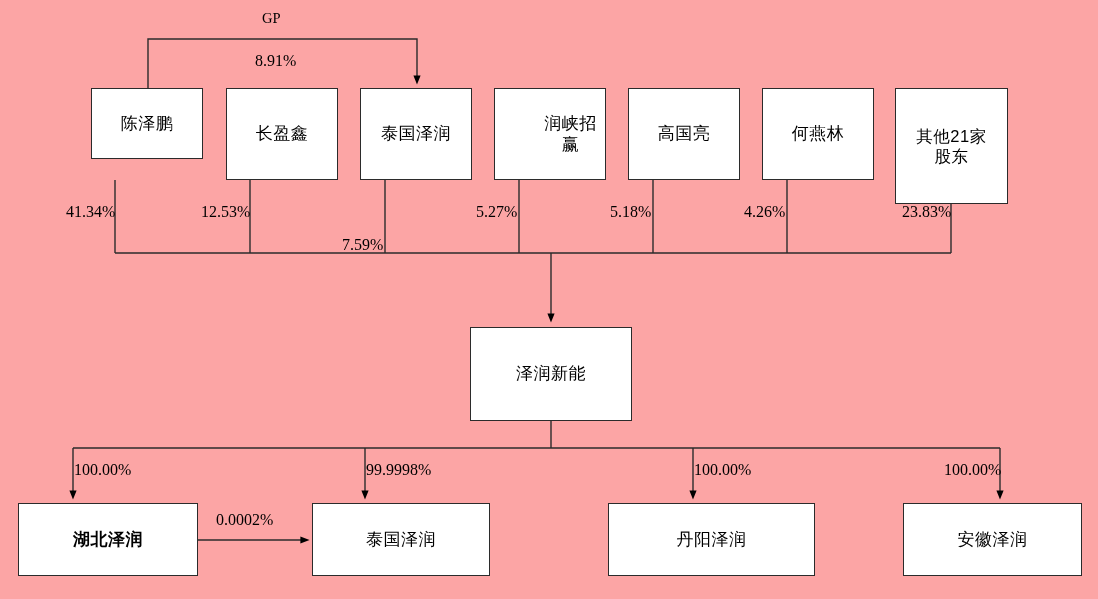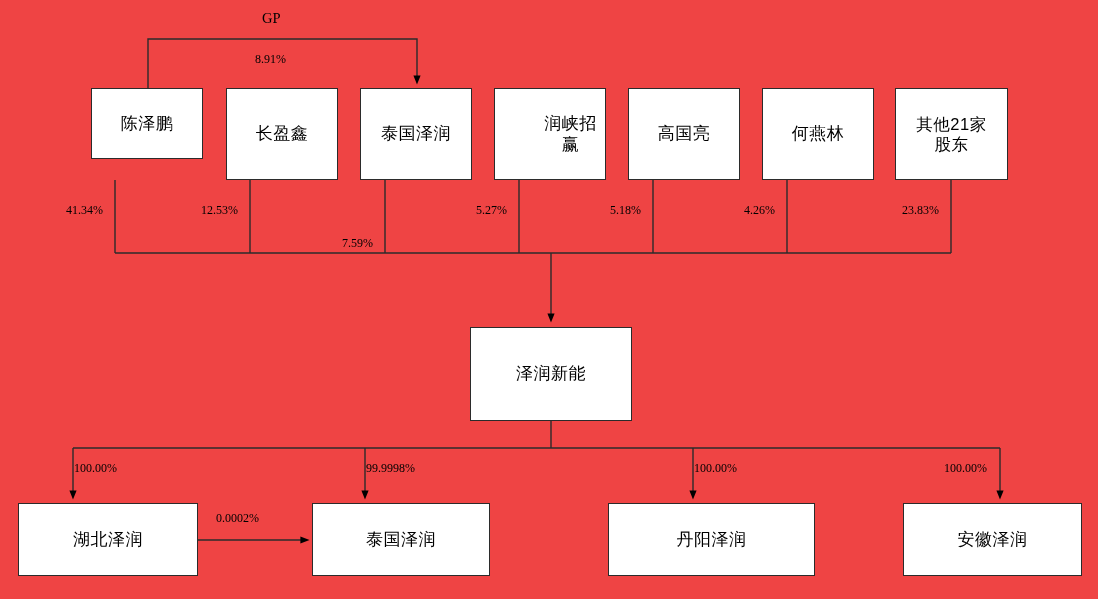--- a/index.html
+++ b/index.html
@@ -11,21 +11,21 @@
     width: 1098px;
     height: 599px;
     font-family: "Liberation Serif", "DejaVu Serif", serif;
     color: #000000;
     overflow: hidden;
   }
   #diagram-root {
     position: relative;
     width: 1098px;
     height: 599px;
-    background: #ef4444;
+    background: #fca5a5;
   }
   svg.layer {
     position: absolute;
     top: 0;
     left: 0;
     width: 1098px;
     height: 599px;
   }
   .node-box {
     position: absolute;
@@ -45,21 +45,21 @@
     color: #000000;
     white-space: pre-line;
   }
   .node-label.two-line {
     font-size: 16.5px;
     line-height: 1.22;
   }
   .edge-label {
     position: absolute;
     font-family: "Liberation Serif", "DejaVu Serif", serif;
-    font-size: 12px;
+    font-size: 16px;
     color: #000000;
     white-space: nowrap;
   }
   .edge-label.gp {
     font-size: 14.5px;
   }
 </style>
 </head>
 <body>
 
@@ -119,21 +119,21 @@
   </div>
   <div class="node-box" style="left:494px; top:88px; width:112px; height:92px;padding-left:41px;">
     <span class="node-label">润峡招赢</span>
   </div>
   <div class="node-box" style="left:628px; top:88px; width:112px; height:92px;">
     <span class="node-label">高国亮</span>
   </div>
   <div class="node-box" style="left:762px; top:88px; width:112px; height:92px;">
     <span class="node-label">何燕林</span>
   </div>
-  <div class="node-box" style="left:895px; top:88px; width:113px; height:92px;">
+  <div class="node-box" style="left:895px; top:88px; width:113px; height:116px;">
     <span class="node-label two-line">其他21家
 股东</span>
   </div>
 
   <div class="edge-label" style="left:66px; top:203px;">41.34%</div>
   <div class="edge-label" style="left:201px; top:203px;">12.53%</div>
   <div class="edge-label" style="left:342px; top:203px;margin-top:33px;">7.59%</div>
   <div class="edge-label" style="left:476px; top:203px;">5.27%</div>
   <div class="edge-label" style="left:610px; top:203px;">5.18%</div>
   <div class="edge-label" style="left:744px; top:203px;">4.26%</div>
@@ -141,21 +141,21 @@
 
   <div class="node-box" style="left:470px; top:327px; width:162px; height:94px;">
     <span class="node-label">泽润新能</span>
   </div>
 
   <div class="edge-label" style="left:74px; top:461px;">100.00%</div>
   <div class="edge-label" style="left:366px; top:461px;">99.9998%</div>
   <div class="edge-label" style="left:694px; top:461px;">100.00%</div>
   <div class="edge-label" style="left:944px; top:461px;">100.00%</div>
 
-  <div class="node-box" style="left:18px; top:503px; width:180px; height:73px;">
+  <div class="node-box" style="left:18px; top:503px; width:180px; height:73px;font-weight:bold;">
     <span class="node-label">湖北泽润</span>
   </div>
   <div class="node-box" style="left:312px; top:503px; width:178px; height:73px;">
     <span class="node-label">泰国泽润</span>
   </div>
   <div class="node-box" style="left:608px; top:503px; width:207px; height:73px;">
     <span class="node-label">丹阳泽润</span>
   </div>
   <div class="node-box" style="left:903px; top:503px; width:179px; height:73px;">
     <span class="node-label">安徽泽润</span>

